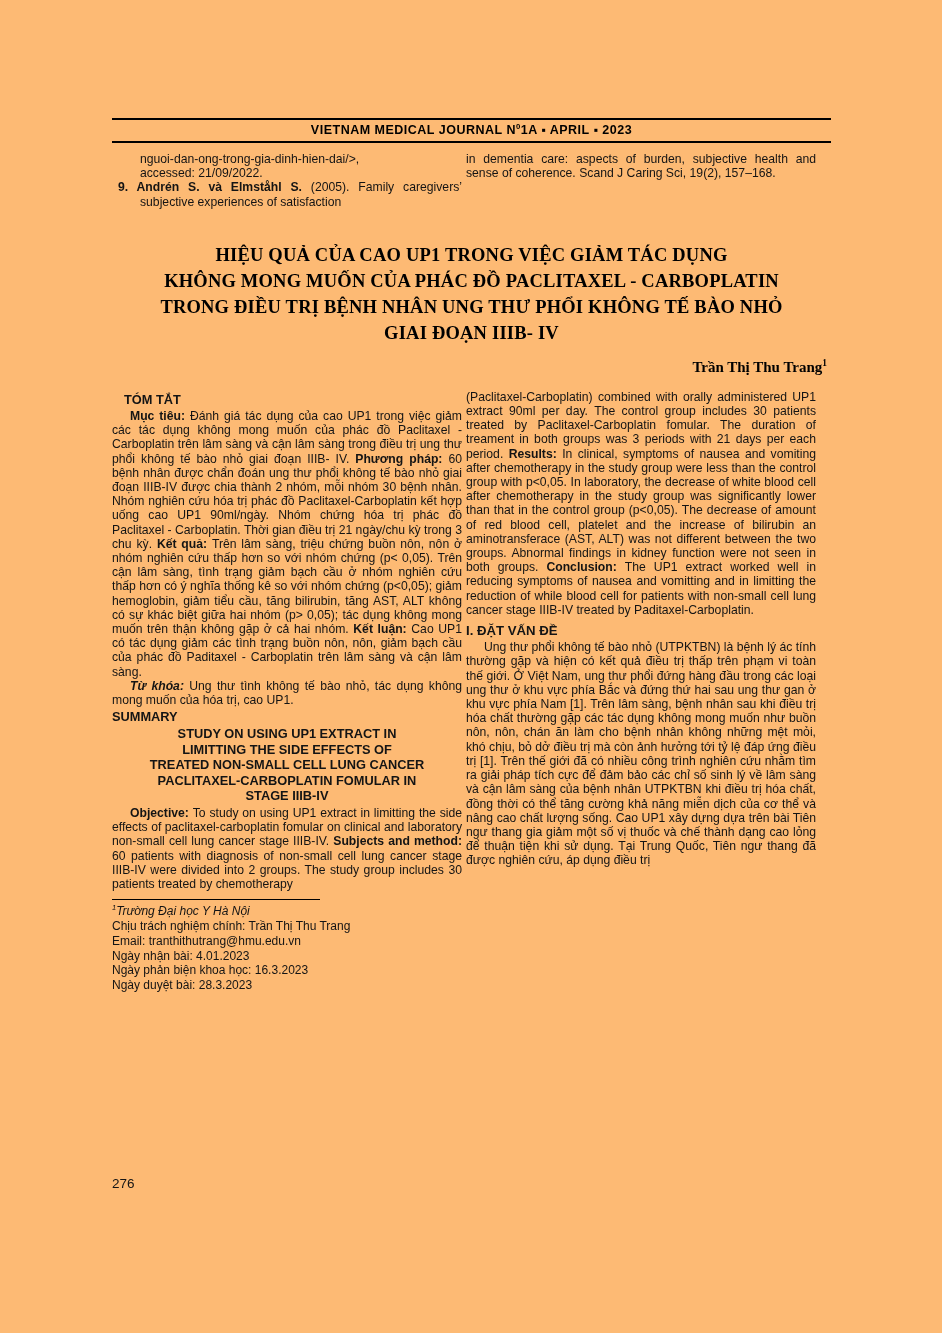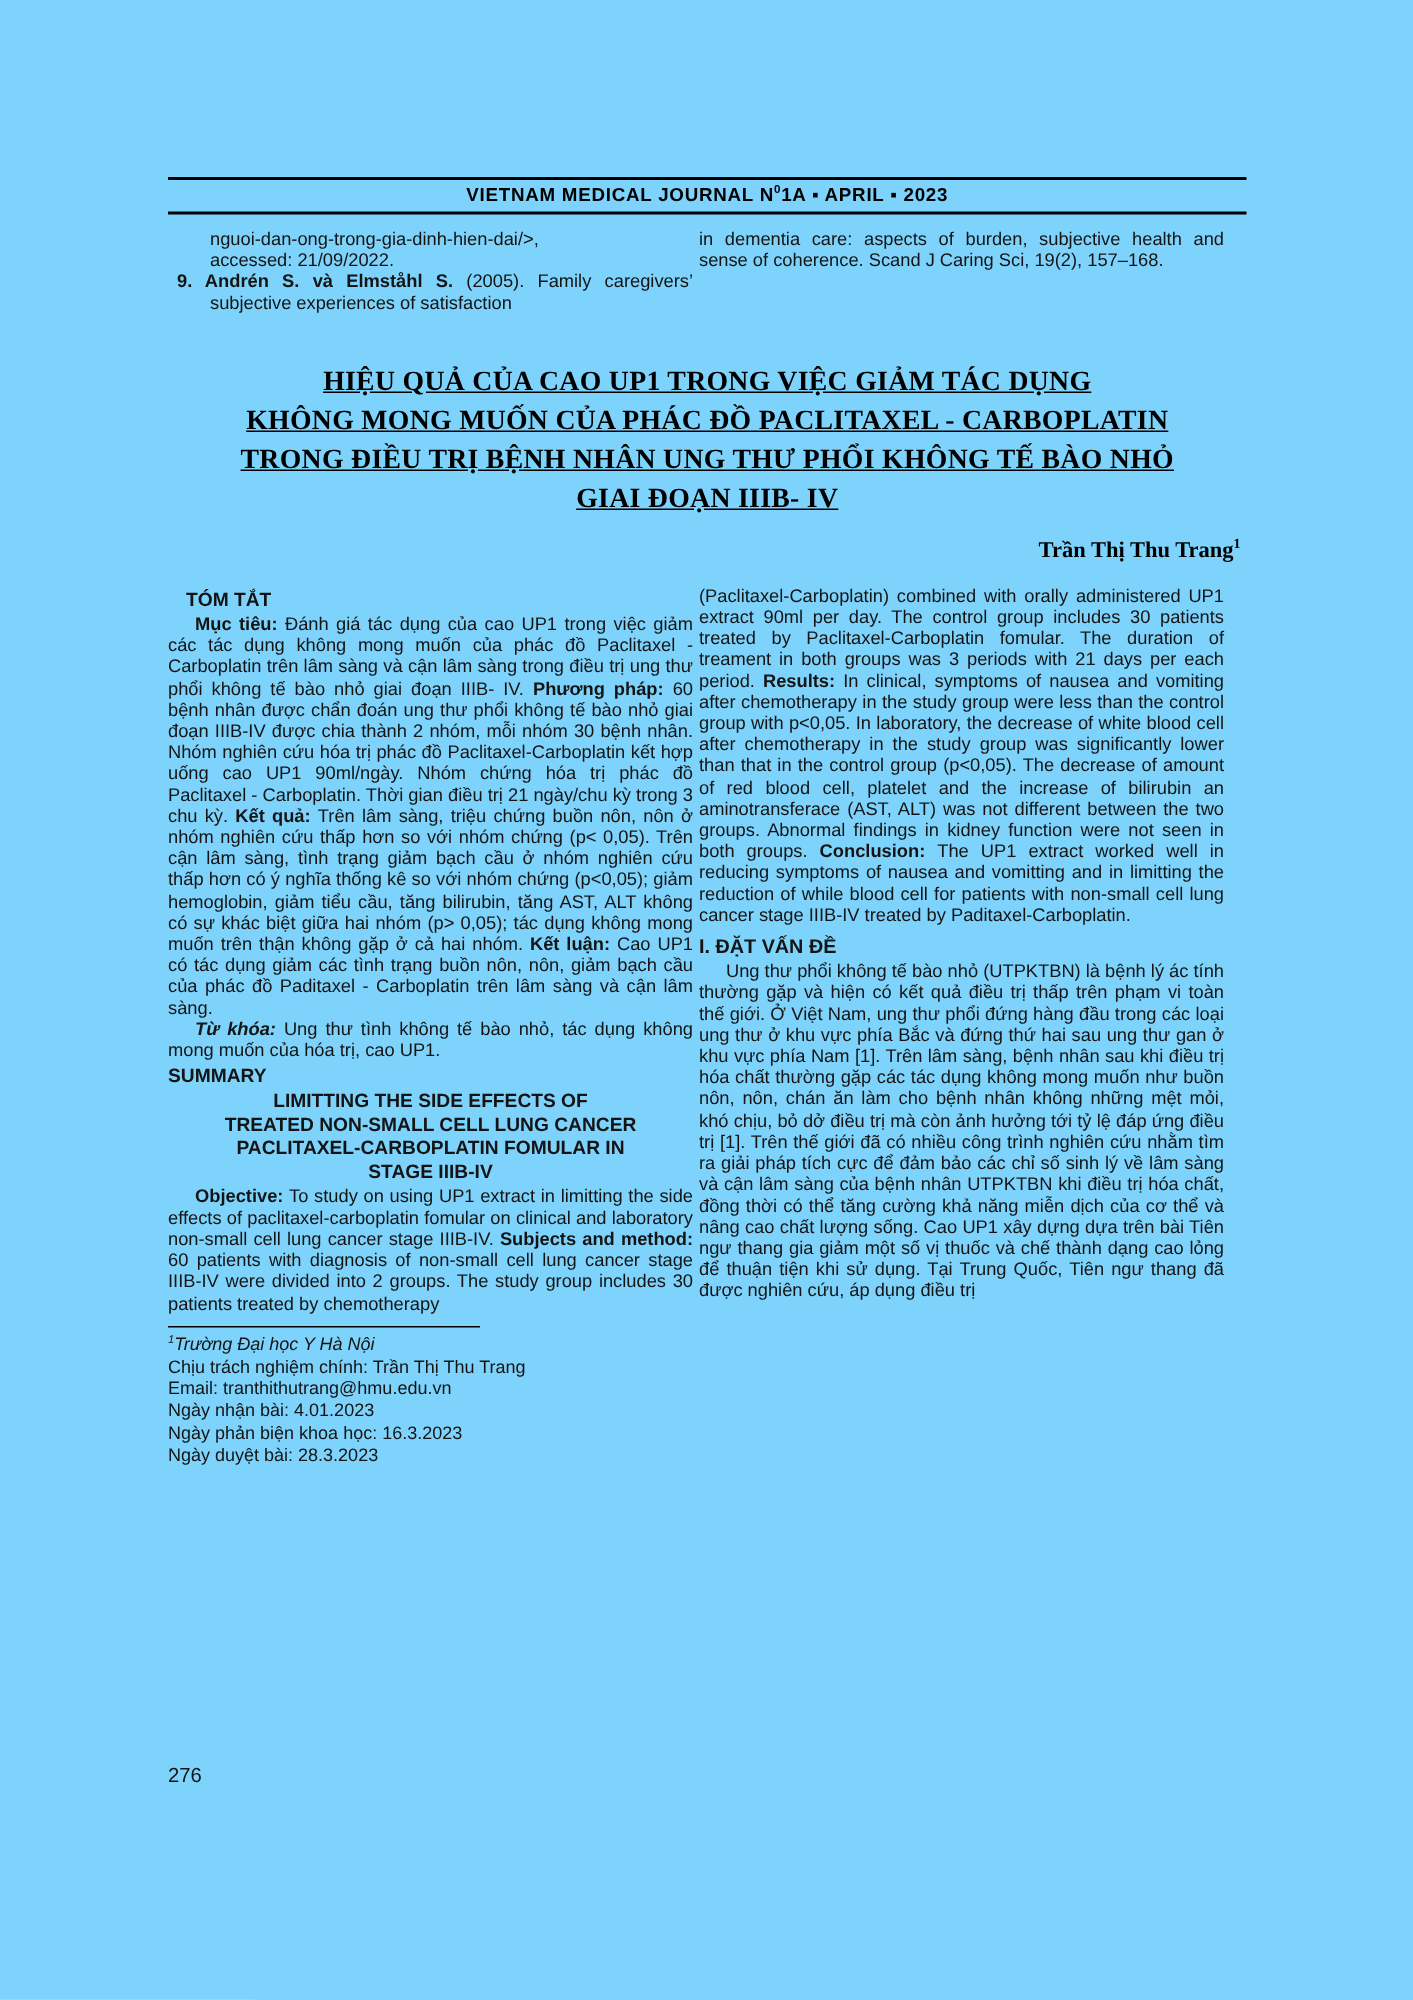--- a/index.html
+++ b/index.html
@@ -6,21 +6,21 @@
   html, body { margin: 0; padding: 0; }
   body {
     width: 942px; height: 1333px;
     background: #e8e8e8;
     font-family: "Liberation Sans", "DejaVu Sans", sans-serif;
     color: #141414;
   }
   .page {
     position: relative;
     width: 942px; height: 1333px;
-    background: #7dd3fc;
+    background: #fdba74;
     overflow: hidden;
   }
   .content {
     position: absolute;
     left: 112px; top: 118px;
     width: 719px;
   }
   sup { font-size: 0.62em; line-height: 0; }
 
   
@@ -52,21 +52,20 @@
   
   .article-title {
     margin-top: 33px;
     text-align: center;
     font-family: "Liberation Serif", "DejaVu Serif", serif;
     font-weight: bold;
     font-size: 18.5px;
     line-height: 26px;
     letter-spacing: 0.2px;
     color: #000;
-    text-decoration: underline;
   }
   .author {
     margin-top: 13px;
     padding-right: 4px;
     text-align: right;
     font-family: "Liberation Serif", "DejaVu Serif", serif;
     font-weight: bold;
     font-size: 15px;
     color: #000;
   }
@@ -145,20 +144,21 @@
 
     <div class="cols main-cols">
 
       <div class="col">
         <div class="sec-heading heading-indent">TÓM TẮT</div>
         <p class="par"><span style="font-weight: bold;">Mục tiêu: </span><span>Đánh giá tác dụng của cao UP1 trong việc giảm các tác dụng không mong muốn của phác đồ Paclitaxel - Carboplatin trên lâm sàng và cận lâm sàng trong điều trị ung thư phổi không tế bào nhỏ giai đoạn IIIB- IV. </span><span style="font-weight: bold;">Phương pháp: </span><span>60 bệnh nhân được chẩn đoán ung thư phổi không tế bào nhỏ giai đoạn IIIB-IV được chia thành 2 nhóm, mỗi nhóm 30 bệnh nhân. Nhóm nghiên cứu hóa trị phác đồ Paclitaxel-Carboplatin kết hợp uống cao UP1 90ml/ngày. Nhóm chứng hóa trị phác đồ Paclitaxel - Carboplatin. Thời gian điều trị 21 ngày/chu kỳ trong 3 chu kỳ. </span><span style="font-weight: bold;">Kết quả: </span><span>Trên lâm sàng, triệu chứng buồn nôn, nôn ở nhóm nghiên cứu thấp hơn so với nhóm chứng (p&lt; 0,05). Trên cận lâm sàng, tình trạng giảm bạch cầu ở nhóm nghiên cứu thấp hơn có ý nghĩa thống kê so với nhóm chứng (p&lt;0,05); giảm hemoglobin, giảm tiểu cầu, tăng bilirubin, tăng AST, ALT không có sự khác biệt giữa hai nhóm (p&gt; 0,05); tác dụng không mong muốn trên thận không gặp ở cả hai nhóm. </span><span style="font-weight: bold;">Kết luận: </span><span>Cao UP1 có tác dụng giảm các tình trạng buồn nôn, nôn, giảm bạch cầu của phác đồ Paditaxel - Carboplatin trên lâm sàng và cận lâm sàng.</span></p>
         <p class="par"><span style="font-weight: bold; font-style: italic;">Từ khóa: </span><span>Ung thư tình không tế bào nhỏ, tác dụng không mong muốn của hóa trị, cao UP1.</span></p>
 
         <div class="sec-heading">SUMMARY</div>
         <div class="center-title">
+            <div>STUDY ON USING UP1 EXTRACT IN</div>
             <div>LIMITTING THE SIDE EFFECTS OF</div>
             <div>TREATED NON-SMALL CELL LUNG CANCER</div>
             <div>PACLITAXEL-CARBOPLATIN FOMULAR IN</div>
             <div>STAGE IIIB-IV</div>
           </div>
         <p class="par"><span style="font-weight: bold;">Objective: </span><span>To study on using UP1 extract in limitting the side effects of paclitaxel-carboplatin fomular on clinical and laboratory non-small cell lung cancer stage IIIB-IV. </span><span style="font-weight: bold;">Subjects and method: </span><span>60 patients with diagnosis of non-small cell lung cancer stage IIIB-IV were divided into 2 groups. The study group includes 30 patients treated by chemotherapy</span></p>
 
         <div class="footnote">
           <div class="footnote-rule"></div>
           <div><sup style="font-style: italic;">1</sup><span style="font-style: italic; text-align: center;">Trường Đại học Y Hà Nội</span></div>

